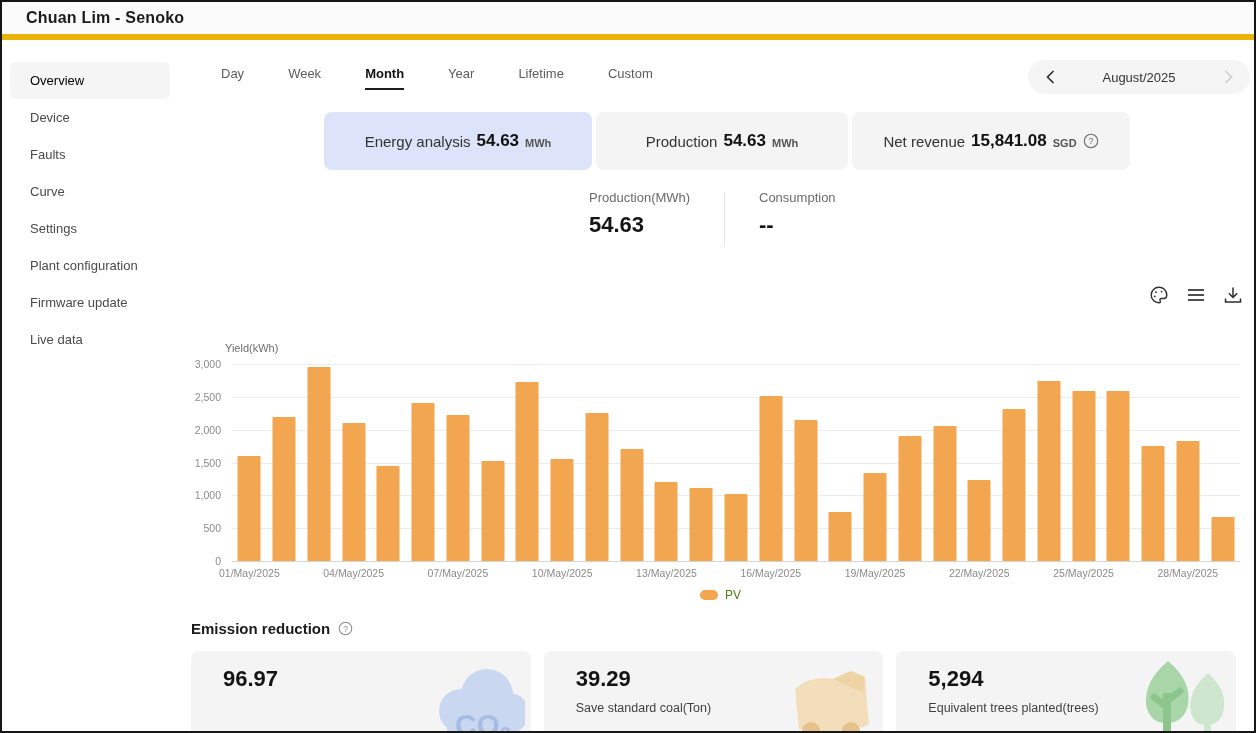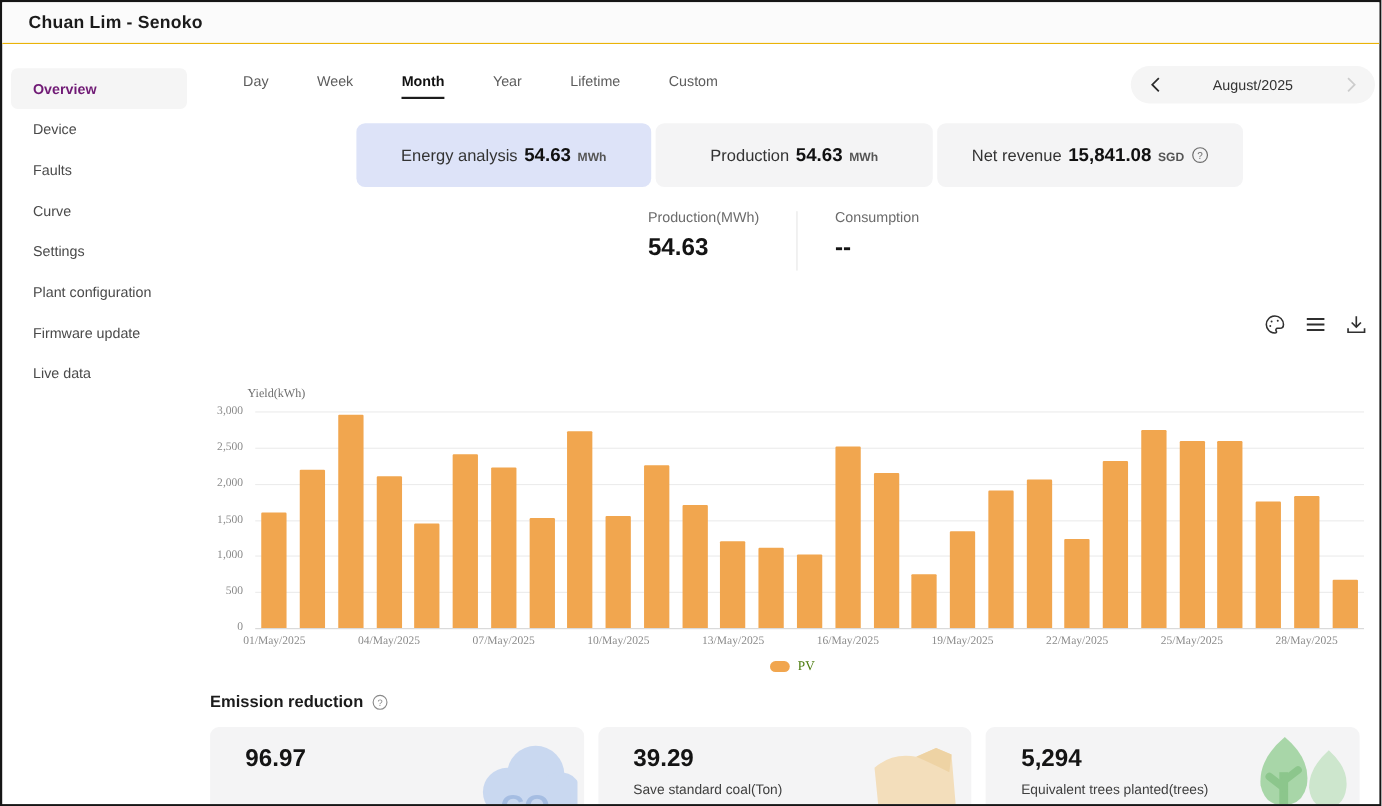--- a/index.html
+++ b/index.html
@@ -1,28 +1,28 @@
 <!DOCTYPE html>
 <html><head>
 <meta charset="utf-8">
 <style>
   * { margin:0; padding:0; box-sizing:border-box; }
   body { background:#fff; font-family:"Liberation Sans", sans-serif; }
   .window{ width:1256px; height:733px; border:2px solid #161616; background:#fff; position:relative; overflow:hidden; }
 
   
-  .header{ height:38px; background:#fbfbfb; border-bottom:1px solid #eab308; display:flex; align-items:center; padding-left:24px; }
+  .header{ height:38px; background:#fbfbfb; border-bottom:6px solid #eab308; display:flex; align-items:center; padding-left:24px; }
   .header .title{ font-size:16px; font-weight:700; color:#1b1b1b; letter-spacing:.2px; }
 
   .body{ display:flex; height:690px; }
 
   
   .sidebar{ width:185px; padding-top:22px; flex-shrink:0; }
   .side-item{ height:37px; display:flex; align-items:center; padding-left:20px; margin:0 17px 0 8px; font-size:13px; color:#4a4a4a; border-radius:6px; cursor:pointer; }
-  .side-item.active{ background:#f5f5f5; color:#701a75; font-weight:700; }
+  .side-item.active{ background:#f5f5f5; color:#000000; font-weight:400; }
 
   
   .main{ flex:1; position:relative; }
 
   
   .row-tabs{ margin-top:18px; height:40px; display:flex; align-items:center; position:relative; }
   .tabs{ display:flex; margin-left:34px; gap:44px; }
   .tab{ font-size:13px; color:#5c5c5c; padding-bottom:7px; border-bottom:2px solid transparent; cursor:pointer; }
   .tab.active{ color:#111; font-weight:700; border-bottom-color:#1c1c1c; }
   .datepick{ position:absolute; right:4px; top:2px; width:222px; height:34px; background:#f5f5f5; border-radius:17px; display:flex; align-items:center; }
@@ -43,21 +43,21 @@
   .pc-block{ min-width:135px; }
   .pc-lab{ font-size:13px; color:#6b6b6b; }
   .pc-val{ font-size:22px; font-weight:700; color:#141414; margin-top:7px; }
   .pc-div{ width:1px; background:#e6e6e6; margin:2px 34px 2px 0; }
 
   
   .row-icons{ margin-top:36px; height:24px; display:flex; justify-content:flex-end; gap:15px; padding-right:10px; }
   .tool{ width:22px; height:22px; display:flex; align-items:center; justify-content:center; cursor:pointer; }
 
   
-  .chartwrap{ position:relative; height:258px; margin-top:40px;font-family:Liberation Serif, serif; }
+  .chartwrap{ position:relative; height:258px; margin-top:30px; }
   .ylabel{ position:absolute; left:38px; top:4px; font-size:11px; color:#6f6f6f; }
   .yticks{ position:absolute; left:0; top:26px; width:40px; height:197px; }
   .ytick{ position:absolute; right:6px; font-size:10.5px; color:#8b8b8b; white-space:nowrap; }
   .plot{ position:absolute; left:45px; right:14px; top:26px; height:197px; }
   .gridline{ position:absolute; left:0; right:0; height:1px; background:#ececec; }
   .gridline.axis{ background:#d6d6d6; }
   .bar{ position:absolute; bottom:0; width:23px; transform:translateX(-50%); border-radius:1px 1px 0 0; }
   .xlabels{ position:absolute; left:45px; right:14px; top:229px; height:16px; }
   .xtick{ position:absolute; transform:translateX(-50%); font-size:10.5px; color:#8b8b8b; white-space:nowrap; }
   .legend{ position:absolute; left:0; right:0; top:250px; display:flex; justify-content:center; align-items:center; gap:7px; }

